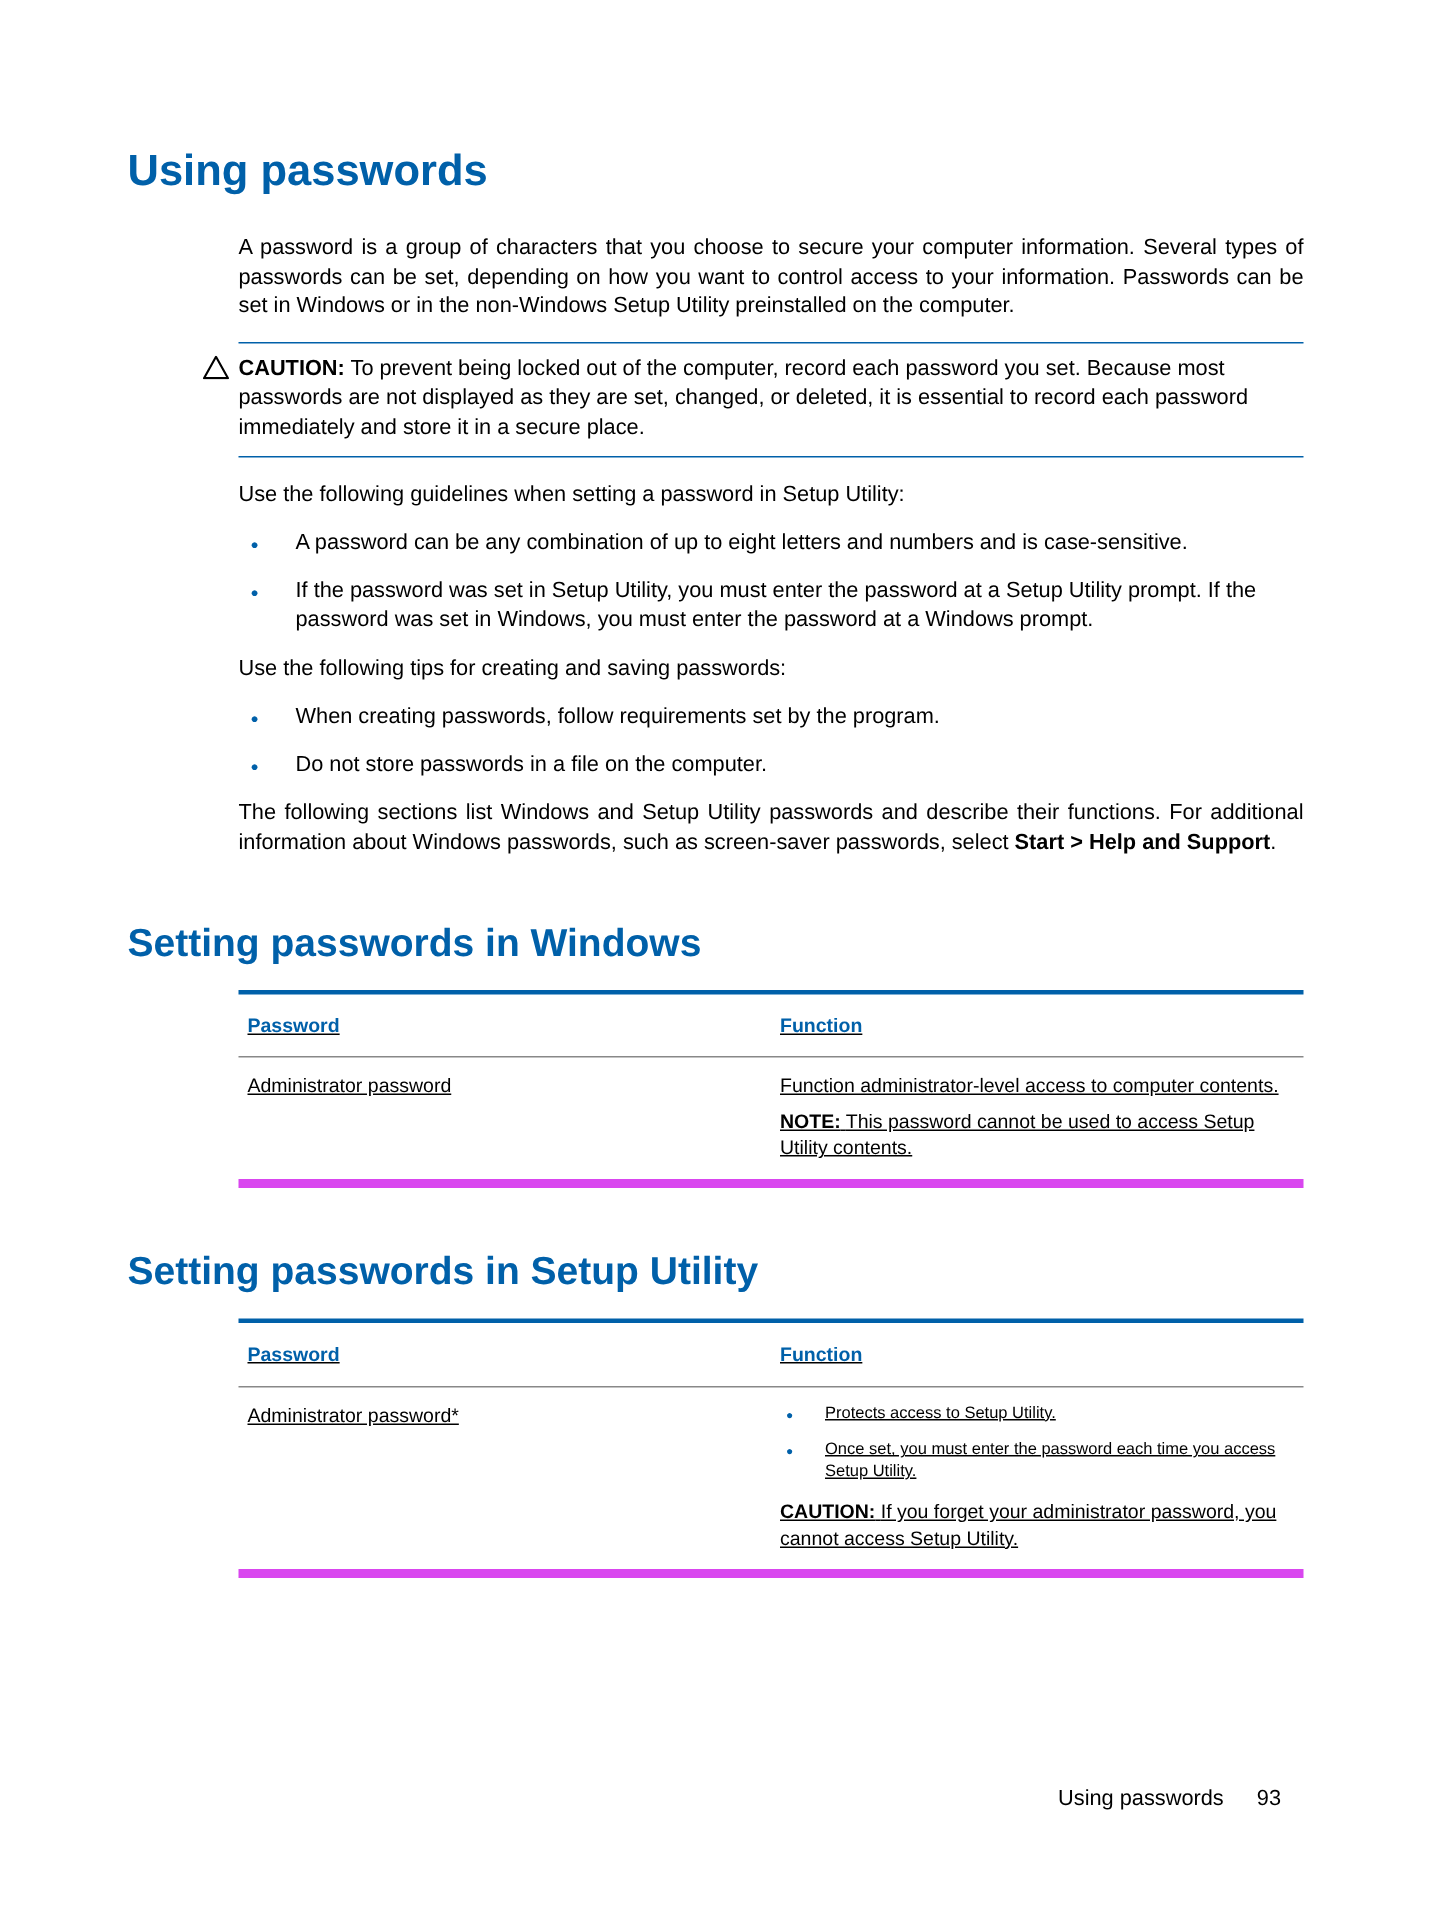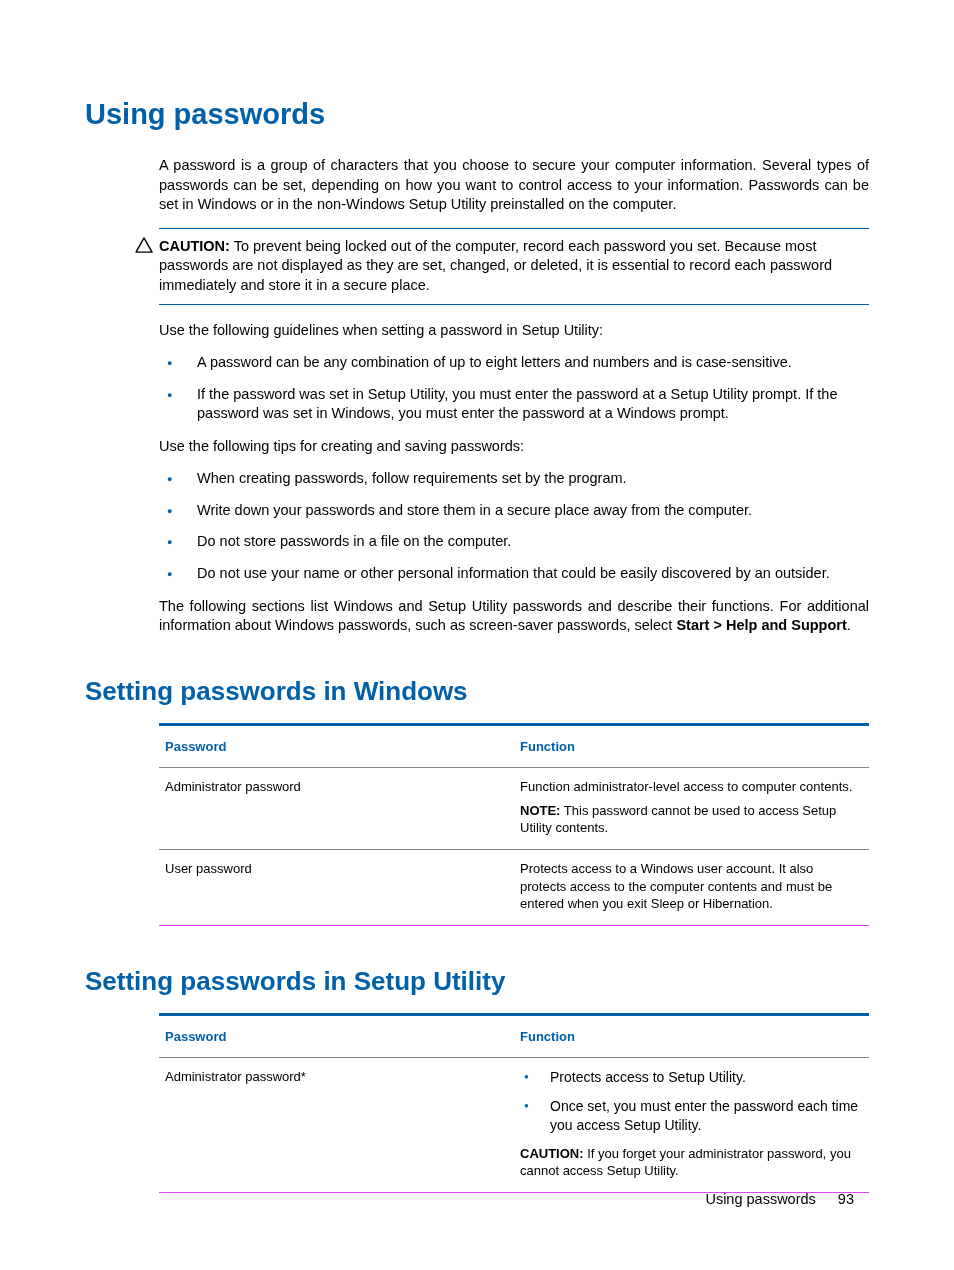--- a/index.html
+++ b/index.html
@@ -76,37 +76,38 @@
       line-height: 20px;
     }
     .sm-bullets {
       list-style: none;
       margin-bottom: 8px;
     }
     .sm-bullets li {
       position: relative;
       padding-left: 30px;
       margin-bottom: 10px;
-      font-size: 14px;
+      font-size: 11px;
     }
     .sm-bullets li::before {
       content: "●";
       color: #0060a9;
       position: absolute;
       left: 4px;
       top: 0;
       font-size: 8px;
       line-height: 18px;
     }
     table.ptable {
       width: 100%;
       border-collapse: collapse;
       border-top: 3px solid #0060a9;
-      border-bottom: 1px solid #d946ef;
+      border-bottom: 6px solid #d946ef;
       font-size: 13px;
+      text-decoration: underline;
     }
     table.ptable th {
       text-align: left;
       color: #0060a9;
       font-weight: bold;
       padding: 12px 6px;
       border-bottom: 1px solid #888;
       width: 50%;
     }
     table.ptable td {
@@ -154,23 +155,21 @@
 
   <ul class="bullets">
     <li>A password can be any combination of up to eight letters and numbers and is case-sensitive.</li>
     <li>If the password was set in Setup Utility, you must enter the password at a Setup Utility prompt. If the password was set in Windows, you must enter the password at a Windows prompt.</li>
   </ul>
 
   <p class="para">Use the following tips for creating and saving passwords:</p>
 
   <ul class="bullets">
     <li>When creating passwords, follow requirements set by the program.</li>
-    <li>Write down your passwords and store them in a secure place away from the computer.</li>
     <li>Do not store passwords in a file on the computer.</li>
-    <li>Do not use your name or other personal information that could be easily discovered by an outsider.</li>
   </ul>
 
   <p class="para">
     <span>The following sections list Windows and Setup Utility passwords and describe their functions. For additional information about Windows passwords, such as screen-saver passwords, select </span><span class="bold">Start  &gt;  Help and Support</span><span>.</span>
   </p>
 
 </div>
 
 <h2 class="h2">Setting passwords in Windows</h2>
 
@@ -185,24 +184,20 @@
     <tbody>
       <tr class="bodyrow">
         <td>Administrator password</td>
         <td>
           <div class="cell-para">Function administrator-level access to computer contents.</div>
           <div class="note-line">
             <span class="bold">NOTE:</span>
             <span>This password cannot be used to access Setup Utility contents.</span>
           </div>
         </td>
-      </tr>
-      <tr class="bodyrow">
-        <td>User password</td>
-        <td>Protects access to a Windows user account. It also protects access to the computer contents and must be entered when you exit Sleep or Hibernation.</td>
       </tr>
     </tbody>
   </table>
 </div>
 
 <h2 class="h2">Setting passwords in Setup Utility</h2>
 
 <div class="body-block">
   <table class="ptable">
     <thead>

